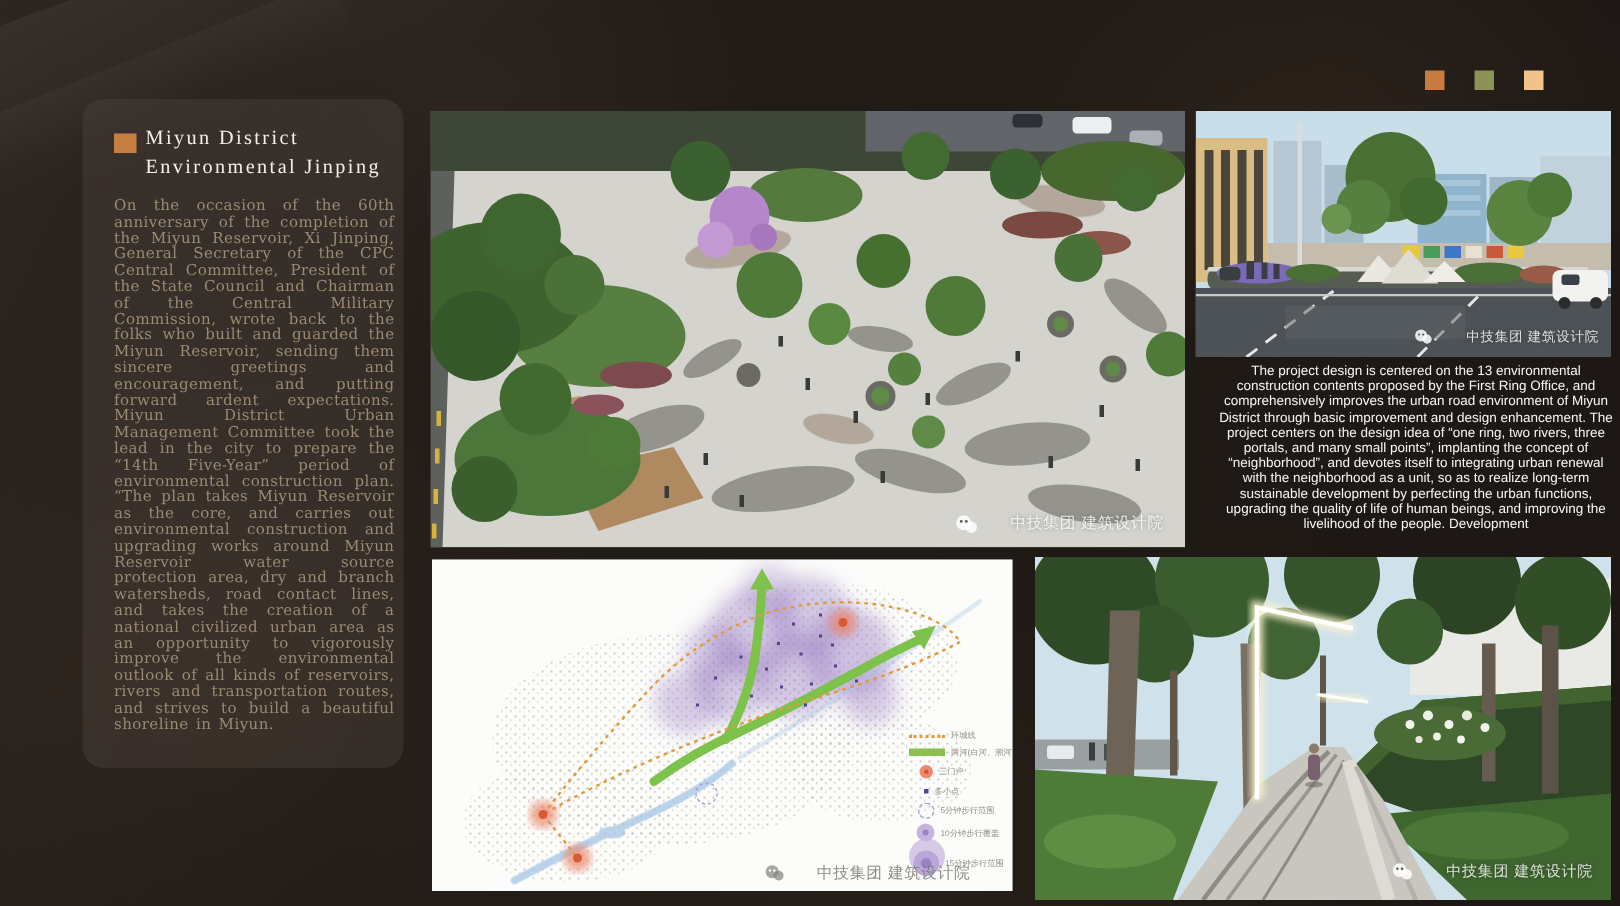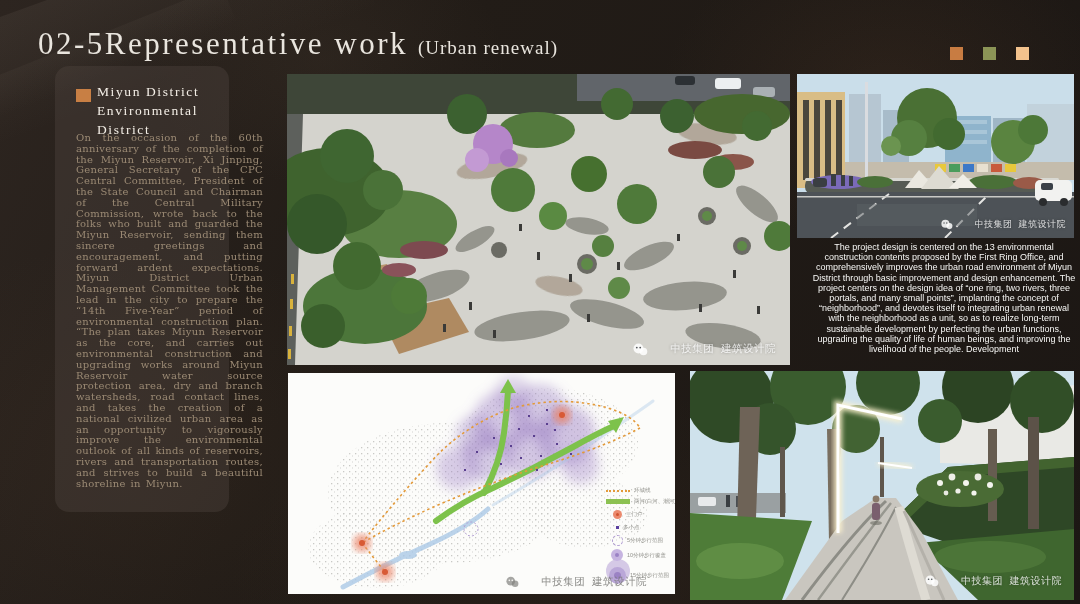--- a/index.html
+++ b/index.html
@@ -22,21 +22,21 @@
   .title-row{position:absolute;left:38px;top:26px;white-space:nowrap;
     font-family:"Liberation Serif","DejaVu Serif",serif;color:#e9e5de;}
   .title-main{font-size:31px;letter-spacing:2.5px;}
   .title-sub{font-size:19px;letter-spacing:1px;margin-left:10px;}
   .sq{position:absolute;top:47px;width:13px;height:13px;}
   .sq1{left:950px;background:#c87c42;}
   .sq2{left:983px;background:#8b9456;}
   .sq3{left:1016px;background:#f2c28d;}
 
   
-  .panel{position:absolute;left:55px;top:66px;width:174px;height:446px;
+  .panel{position:absolute;left:55px;top:66px;width:214px;height:446px;
     background:rgba(82,72,66,.38);border-radius:14px;}
   .bullet{position:absolute;left:21px;top:23px;width:15px;height:13px;background:#c87f44;}
   .panel h2{position:absolute;left:42px;top:16px;margin:0;font-weight:normal;
     font-family:"Liberation Serif","DejaVu Serif",serif;
     font-size:13.5px;line-height:19px;letter-spacing:1.6px;color:#f4efe7;}
   .panel .body{position:absolute;left:21px;top:67px;width:187px;
     font-family:"DejaVu Serif","Liberation Serif",serif;
     font-size:10px;line-height:10.8px;letter-spacing:.3px;word-spacing:1.4px;
     text-align:justify;color:#9b8a74;}
 
@@ -48,21 +48,21 @@
   .img-map{left:288px;top:373px;width:387px;height:221px;background:#fcfcfa;}
   .img-path{left:690px;top:371px;width:384px;height:229px;}
 
   
   .rtext{position:absolute;left:812px;top:242px;width:264px;
     font-size:9px;line-height:10.2px;color:#f7f7f5;text-align:center;}
 
   
   .wm{position:absolute;display:flex;align-items:center;gap:22px;
     color:rgba(255,255,255,.82);font-size:10.5px;letter-spacing:.5px;
-    text-shadow:0 0 3px rgba(0,0,0,.35);font-family:Liberation Mono, monospace;}
+    text-shadow:0 0 3px rgba(0,0,0,.35);font-family:Liberation Sans, sans-serif;}
   .wm svg{flex:0 0 auto;}
   .wm-main{right:14px;bottom:9px;}
   .wm-street{right:8px;bottom:7px;font-size:9px;}
   .wm-path{right:12px;bottom:12px;font-size:10px;}
   .wm-map{right:28px;bottom:5px;color:rgba(120,120,116,.85);text-shadow:none;}
 
   
   .legend{position:absolute;left:318px;top:110px;width:66px;}
   .lg-row{position:absolute;left:0;display:flex;align-items:center;gap:4px;}
   .lg-label{font-size:5.5px;color:#8f8f89;white-space:nowrap;}
@@ -78,30 +78,27 @@
   .sym-circle15{width:17px;height:17px;border-radius:50%;background:#baa7d8;position:relative;margin-left:3px;}
   .sym-circle15::after{content:"";position:absolute;left:5px;top:5px;width:7px;height:7px;border-radius:50%;background:#9b82c4;}
 </style>
 </head>
 <body>
 
 <div class="slide">
   <div class="streak"></div>
   <div class="streak2"></div>
 
-  <div class="title-row">
-    <span class="title-main">02-5Representative work</span><span class="title-sub">(Urban renewal)</span>
-  </div>
   <div class="sq sq1"></div>
   <div class="sq sq2"></div>
   <div class="sq sq3"></div>
 
   <div class="panel">
     <div class="bullet"></div>
-    <h2><span>Miyun District</span><br><span>Environmental District</span></h2>
+    <h2><span>Miyun District</span><br><span>Environmental Jinping</span></h2>
     <div class="body">On the occasion of the 60th anniversary of the completion of the Miyun Reservoir, Xi Jinping, General Secretary of the CPC Central Committee, President of the State Council and Chairman of the Central Military Commission, wrote back to the folks who built and guarded the Miyun Reservoir, sending them sincere greetings and encouragement, and putting forward ardent expectations. Miyun District Urban Management Committee took the lead in the city to prepare the “14th Five-Year” period of environmental construction plan. “The plan takes Miyun Reservoir as the core, and carries out environmental construction and upgrading works around Miyun Reservoir water source protection area, dry and branch watersheds, road contact lines, and takes the creation of a national civilized urban area as an opportunity to vigorously improve the environmental outlook of all kinds of reservoirs, rivers and transportation routes, and strives to build a beautiful shoreline in Miyun.</div>
   </div>
 
   <div class="img img-main">
     <svg width="503" height="291" viewBox="0 0 503 291">
       <rect width="503" height="291" fill="#d4d3cd"></rect>
       <rect width="503" height="40" fill="#3e4638"></rect>
       <rect x="290" y="0" width="213" height="27" fill="#61656a"></rect>
       <rect x="428" y="4" width="26" height="11" rx="3" fill="#eceff1"></rect>
       <rect x="466" y="13" width="22" height="10" rx="3" fill="#aab0b4"></rect>

